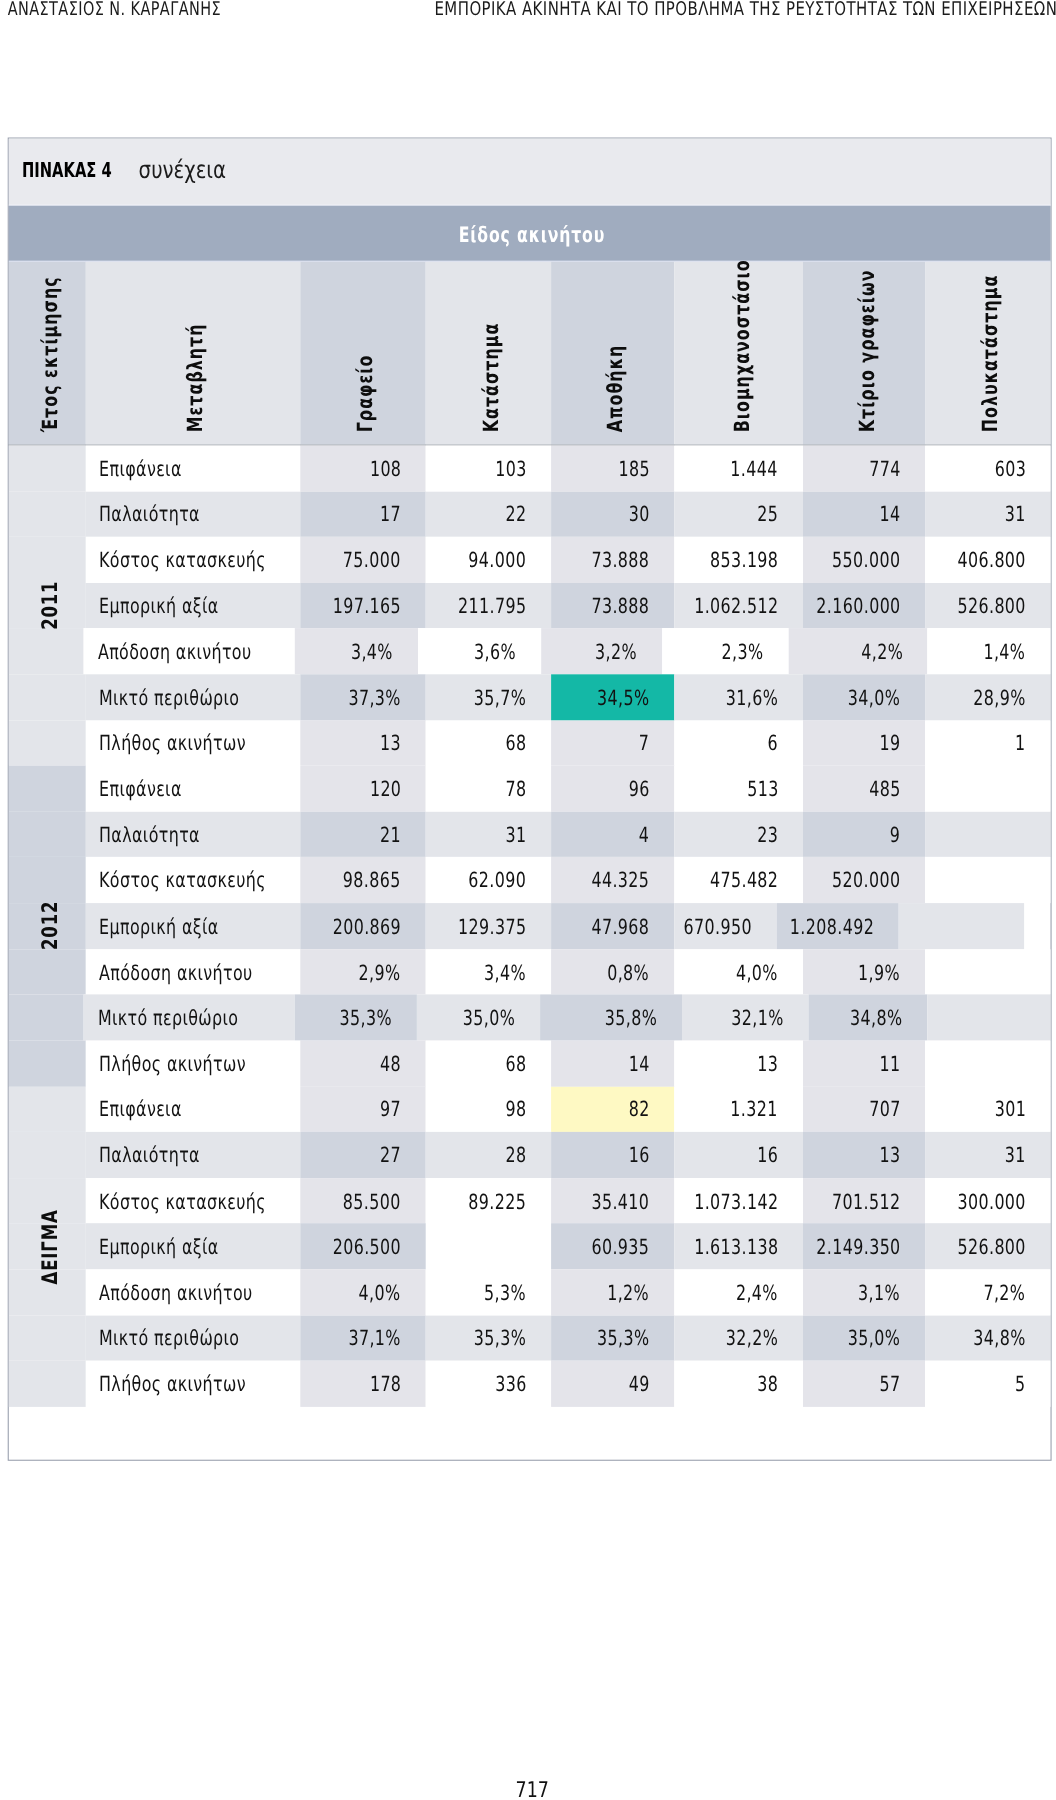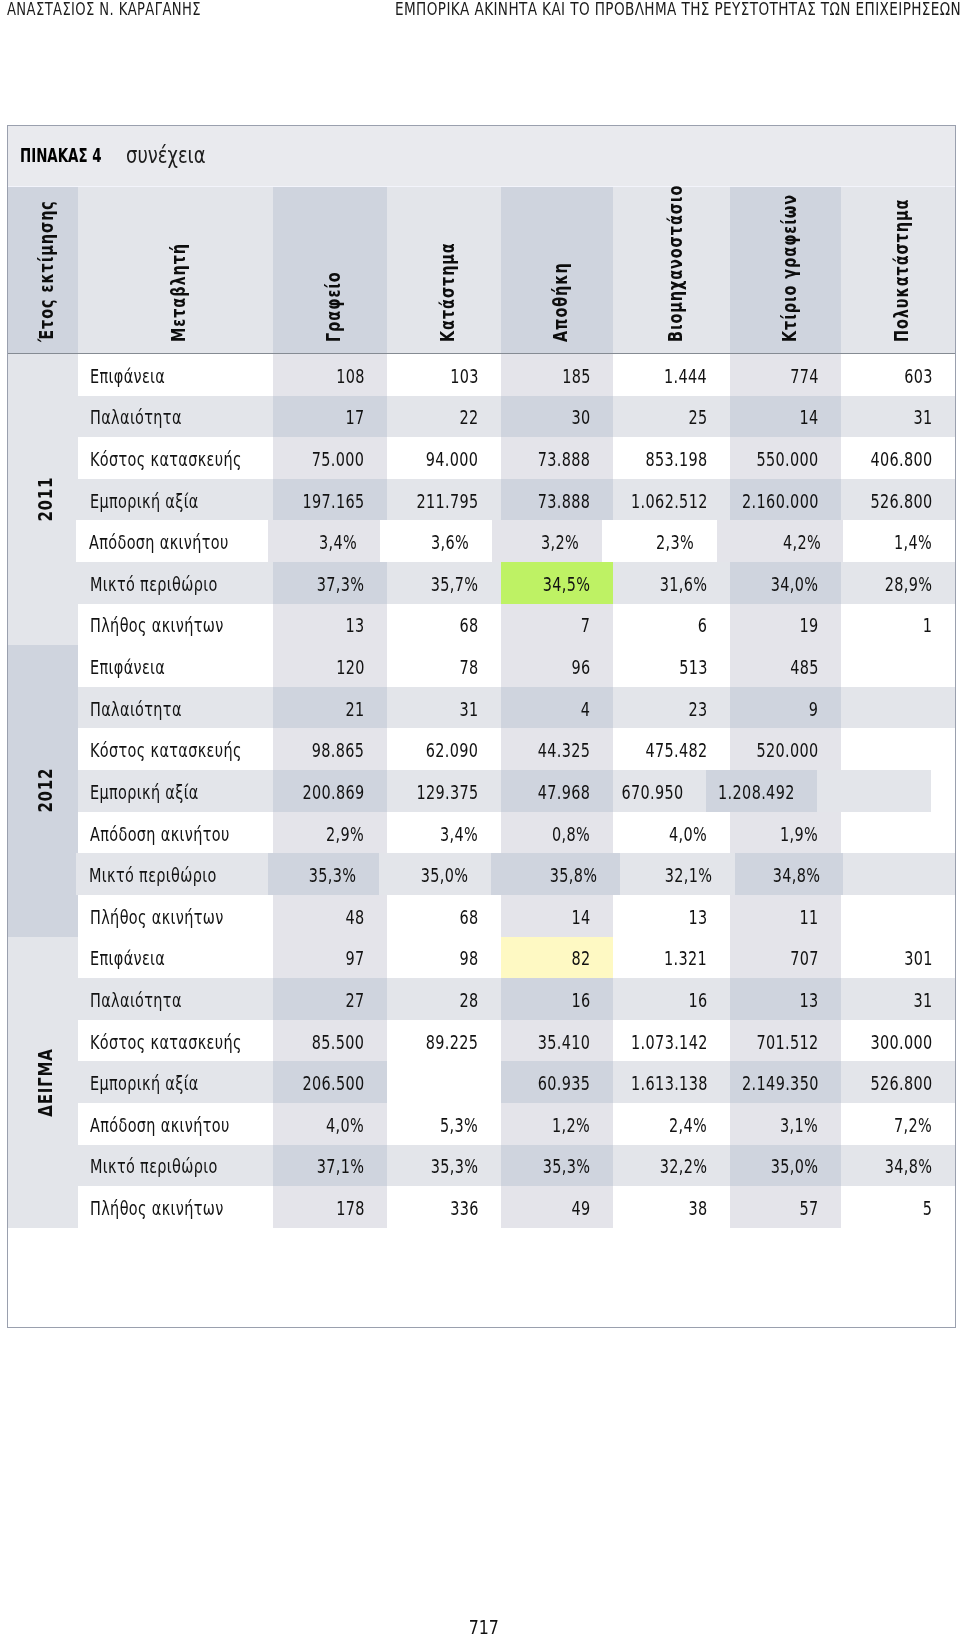--- a/index.html
+++ b/index.html
@@ -57,20 +57,23 @@
 
 <div class="page">
   <div class="running-head rh-left">ΑΝΑΣΤΑΣΙΟΣ Ν. ΚΑΡΑΓΑΝΗΣ</div>
   <div class="running-head rh-right">ΕΜΠΟΡΙΚΑ ΑΚΙΝΗΤΑ ΚΑΙ ΤΟ ΠΡΟΒΛΗΜΑ ΤΗΣ ΡΕΥΣΤΟΤΗΤΑΣ ΤΩΝ ΕΠΙΧΕΙΡΗΣΕΩΝ</div>
 
   <div class="table">
     <div class="title-bar">
       <span class="title-num">ΠΙΝΑΚΑΣ 4</span>
       <span class="title-cont">συνέχεια</span>
     </div>
+    <div class="band">
+      <span class="band-label">Είδος ακινήτου</span>
+    </div>
     <div class="headrow" id="headrow">
         <div class="hcell" style="width: 69.5px; background: rgb(207, 212, 222);">
           <span class="vert">
             <i>Έτος εκτίμησης</i>
           </span>
         </div>
         <div class="hcell" style="width: 195.5px; background: rgb(227, 229, 234);">
           <span class="vert">
             <i>Μεταβλητή</i>
           </span>
@@ -231,21 +234,21 @@
           <div class="cell" style="width: 69.5px; background: rgb(227, 229, 234);"></div>
           <div class="cell label" style="width: 195.5px; background: rgb(227, 229, 234);">
             <span class="txt">Μικτό περιθώριο</span>
           </div>
           <div class="cell num" style="width: 114px; background: rgb(207, 212, 222);">
             <span class="txt">37,3%</span>
           </div>
           <div class="cell num" style="width: 114px; background: rgb(227, 229, 234);">
             <span class="txt">35,7%</span>
           </div>
-          <div class="cell num" style="width: 112px; background: #bef264;">
+          <div class="cell num" style="width: 112px; background: #14b8a6;">
             <span class="txt">34,5%</span>
           </div>
           <div class="cell num" style="width: 117px; background: rgb(227, 229, 234);">
             <span class="txt">31,6%</span>
           </div>
           <div class="cell num" style="width: 111px; background: rgb(207, 212, 222);">
             <span class="txt">34,0%</span>
           </div>
           <div class="cell num" style="width: 114px; background: rgb(227, 229, 234);">
             <span class="txt">28,9%</span>

